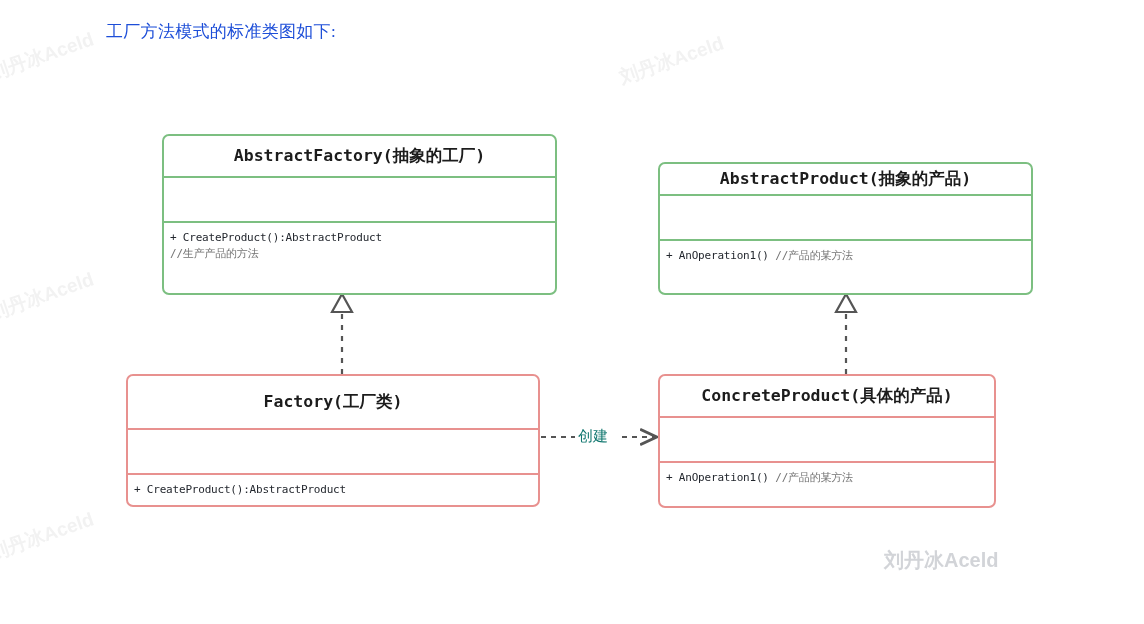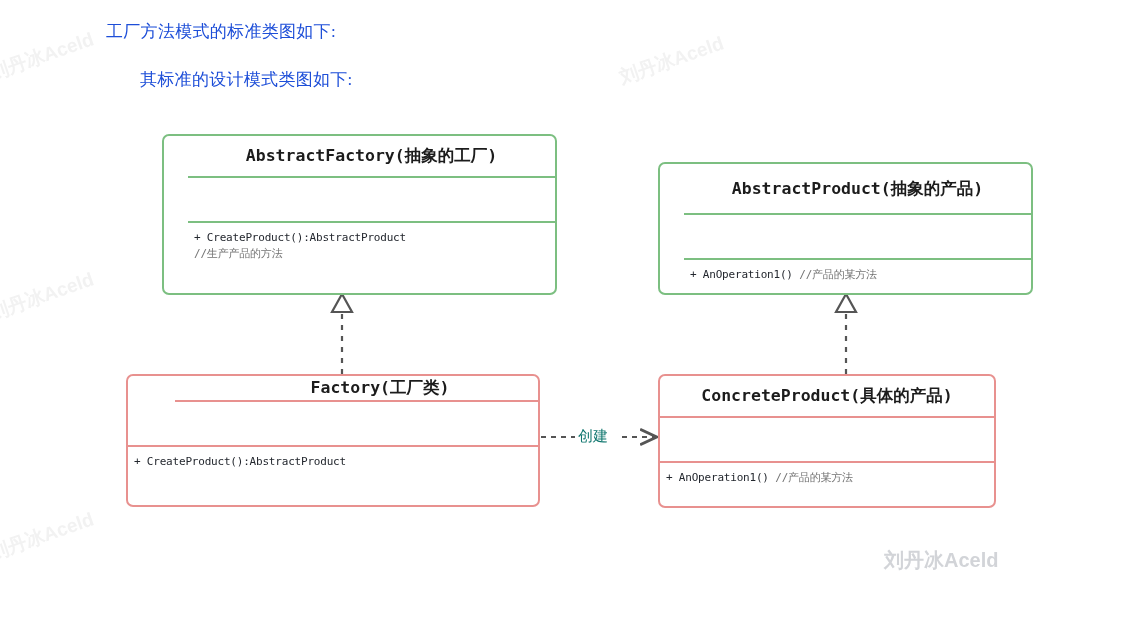--- a/index.html
+++ b/index.html
@@ -37,21 +37,21 @@
   .uml-box {
     position: absolute;
     box-sizing: border-box;
     background: #ffffff;
     border-width: 2px;
     border-style: solid;
     border-radius: 7px;
     overflow: hidden;
     z-index: 5;
   }
-  .uml-box.green { border-color: #7cbf81; padding-left: 24px; }
+  .uml-box.green { border-color: #7cbf81; }
   .uml-box.red   { border-color: #e8918f; }
 
   .uml-title {
     box-sizing: border-box;
     width: 100%;
     display: flex;
     align-items: center;
     justify-content: center;
     font-family: "DejaVu Sans Mono", "Liberation Mono", monospace;
     font-weight: bold;
@@ -141,21 +141,20 @@
 
 <div id="canvas">
 
   <div class="wm-rot" style="left:-14px; top:62px;">刘丹冰Aceld</div>
   <div class="wm-rot" style="left:-14px; top:302px;">刘丹冰Aceld</div>
   <div class="wm-rot" style="left:-14px; top:542px;">刘丹冰Aceld</div>
   <div class="wm-rot" style="left:616px; top:66px;">刘丹冰Aceld</div>
   <div class="wm-solid" style="left:884px; top:547px;">刘丹冰Aceld</div>
 
   <div id="intro-1" class="intro-line">工厂方法模式的标准类图如下:</div>
-  <div id="intro-2" class="intro-line">其标准的设计模式类图如下:</div>
 
   <svg class="connector-svg" viewBox="0 0 1144 624" xmlns="http://www.w3.org/2000/svg">
     <defs>
       <marker id="open-arrow" viewBox="0 0 10 10" refX="9" refY="5" markerWidth="8" markerHeight="8" orient="auto-start-reverse">
         <path d="M 0 0.6 L 9.4 5 L 0 9.4" fill="none" stroke="#555555" stroke-width="1.6"></path>
       </marker>
     </defs>
 
     <g>
       <line x1="342" y1="374" x2="342" y2="312" stroke="#555555" stroke-width="2.2" stroke-dasharray="5,6"></line>
@@ -178,29 +177,29 @@
   <div class="uml-box green" style="left:162px; top:134px; width:395px; height:161px;">
     <div class="uml-title" style="height:42px;">AbstractFactory(抽象的工厂)</div>
     <div class="uml-attrs" style="height:45px;"></div>
     <div class="uml-methods">
       <div class="method-line">+ CreateProduct():AbstractProduct</div>
       <div class="method-line method-comment">//生产产品的方法</div>
     </div>
   </div>
 
   <div class="uml-box green" style="left:658px; top:162px; width:375px; height:133px;">
-    <div class="uml-title" style="height:51px;">AbstractProduct(抽象的产品)</div>
+    <div class="uml-title" style="height:32px;">AbstractProduct(抽象的产品)</div>
     <div class="uml-attrs" style="height:45px;"></div>
     <div class="uml-methods">
       <div class="method-line"><span>+ AnOperation1()</span><span class="method-comment">&nbsp;</span><span class="method-comment">//产品的某方法</span></div>
     </div>
   </div>
 
   <div class="uml-box red" style="left:126px; top:374px; width:414px; height:133px;">
-    <div class="uml-title" style="height:26px;margin-left:47px;">Factory(工厂类)</div>
+    <div class="uml-title" style="height:54px;">Factory(工厂类)</div>
     <div class="uml-attrs" style="height:45px;"></div>
     <div class="uml-methods">
       <div class="method-line">+ CreateProduct():AbstractProduct</div>
     </div>
   </div>
 
   <div class="uml-box red" style="left:658px; top:374px; width:338px; height:134px;">
     <div class="uml-title" style="height:42px;">ConcreteProduct(具体的产品)</div>
     <div class="uml-attrs" style="height:45px;"></div>
     <div class="uml-methods">

